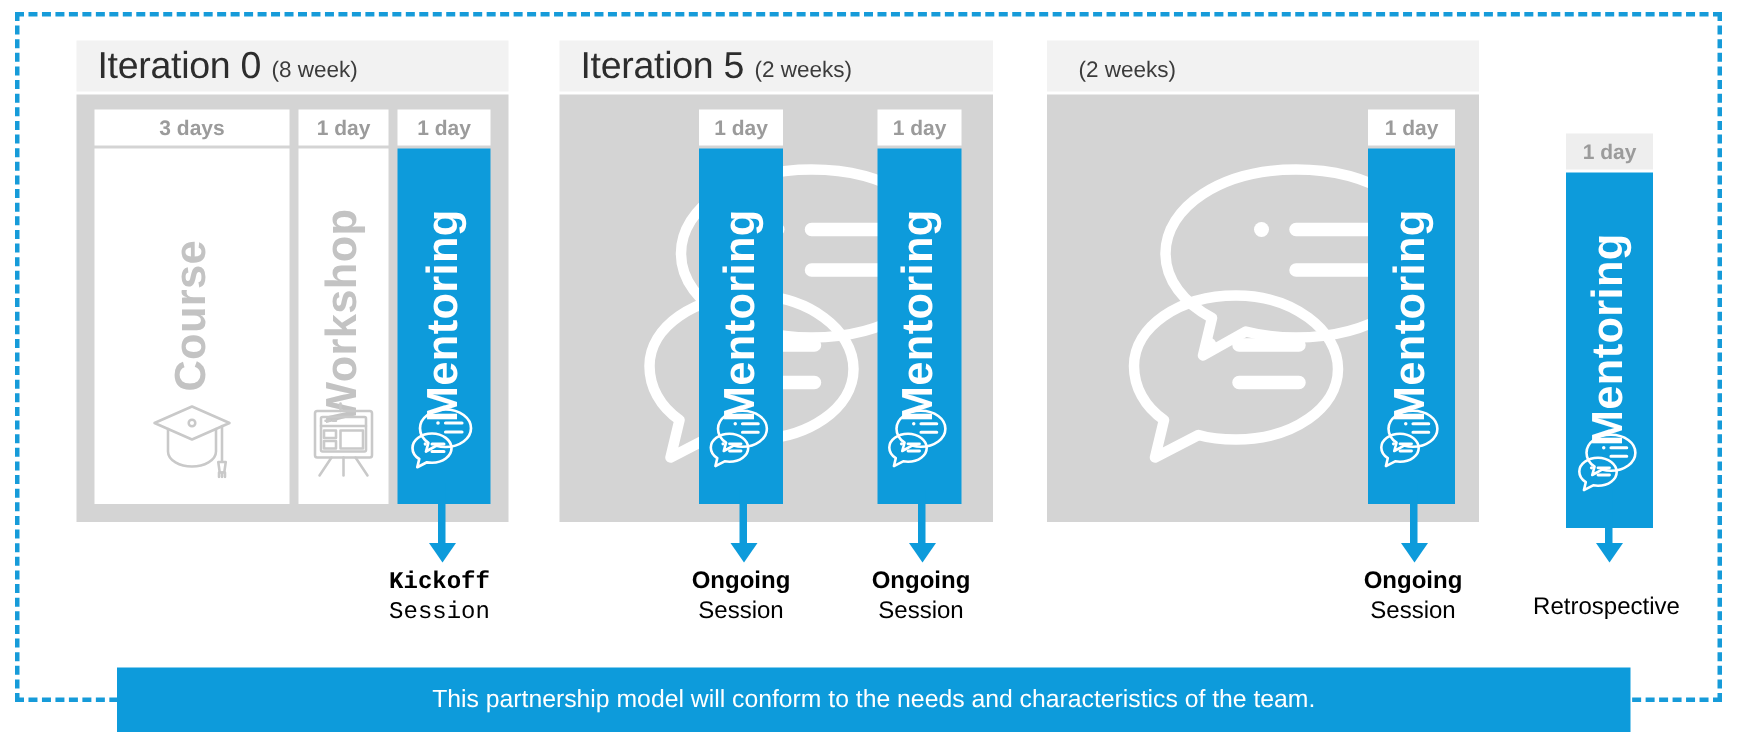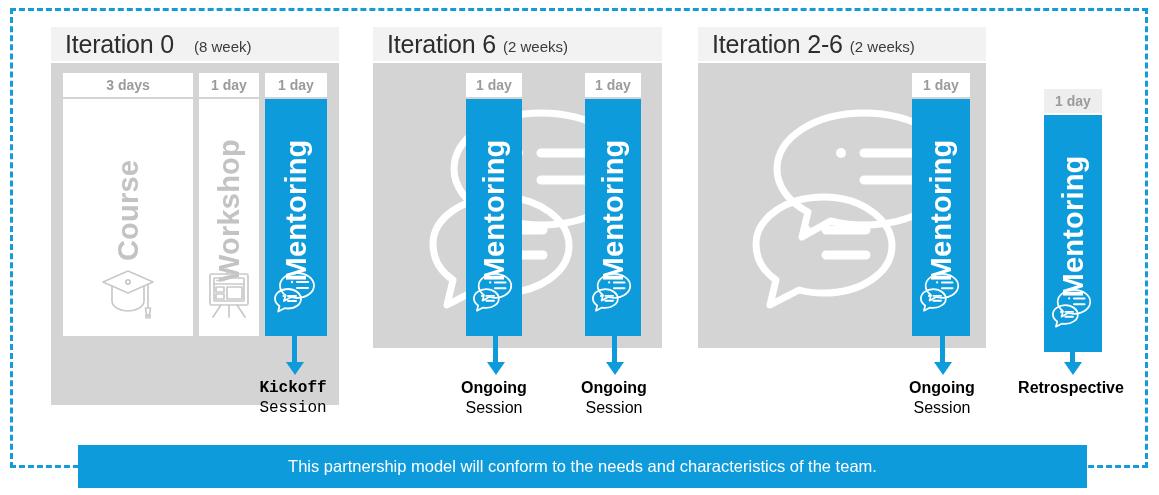--- a/index.html
+++ b/index.html
@@ -68,40 +68,40 @@
     border-left:9px solid transparent;border-right:9px solid transparent;
     border-top:13px solid #0d9BDB;
   }
   .callout{
     position:absolute;text-align:center;white-space:nowrap;
     font-size:16px;color:#000000;line-height:1.28;
   }
   .callout .l1{font-weight:bold;}
   .callout .l2{font-weight:normal;}
   .callout.alt .l1{font-weight:normal;}
-  .callout.alt .l2{font-weight:bold;}
+  .callout.alt .l2{font-weight:normal;margin-top:17px;}
 
   
   #banner{
     position:absolute;left:78px;top:445px;width:1009px;height:43px;
     background:#0d9BDB;color:#ffffff;display:flex;align-items:center;
     justify-content:center;font-size:16.5px;
   }
 </style>
 </head>
 <body>
 
 <div id="dashed-frame"></div>
 
 <div class="panel" style="left:51px;top:27px;width:288px;">
-  <div class="panel-header" style="width:288px;gap:13px;">
+  <div class="panel-header" style="width:288px;">
     <span class="panel-title">Iteration 0</span>
     <span class="panel-sub">(8 week)</span>
   </div>
-  <div class="panel-body" style="width:288px;height:342px;">
+  <div class="panel-body" style="width:288px;height:285px;">
 
     <div class="col" style="left:12px;width:130px;">
       <div class="col-cap" style="width:130px;">3 days</div>
       <div class="col-body white" style="width:130px;height:237px;">
         <div class="vtext grey" style="top:95px;">Course</div>
         <div class="col-icon" style="top:168px;">
           <svg width="58" height="52" viewBox="0 0 58 52" fill="none" stroke="#c9c9c9" stroke-width="1.7" stroke-linejoin="round" stroke-linecap="round">
             <path d="M4 15 L29 4 L54 15 L29 26 Z"></path>
             <path d="M13 19 V34 c0 6 8 10 16 10 s16 -4 16 -10 V19"></path>
             <circle cx="29" cy="15" r="2.2"></circle>
@@ -149,21 +149,21 @@
           </svg>
         </div>
       </div>
     </div>
 
   </div>
 </div>
 
 <div class="panel" style="left:373px;top:27px;width:289px;">
   <div class="panel-header" style="width:289px;">
-    <span class="panel-title">Iteration 6</span>
+    <span class="panel-title">Iteration 5</span>
     <span class="panel-sub">(2 weeks)</span>
   </div>
   <div class="panel-body" style="width:289px;height:285px;">
 
     <div class="bg-bubbles" style="left:50px;top:42px;">
       <svg width="215" height="205" viewBox="0 0 215 205" fill="none" stroke="#ffffff" stroke-width="7" stroke-linejoin="round" stroke-linecap="round">
         <path d="M118 8 C168 8 207 33 207 64 C207 95 168 120 118 120 C106 120 94.5 118.6 84.5 116 L56 132 L62 107 C43 97 31 81.5 31 64 C31 33 68 8 118 8 Z"></path>
         <path d="M118 48 h62 M118 75 h62" stroke-width="9"></path>
         <circle cx="95" cy="48" r="5" fill="#ffffff" stroke="none"></circle>
         <path d="M78 92 C40 92 10 113 10 139 C10 153 17 166 30 175 L24 200 L53 185 C60 187 69 188 78 188 C116 188 146 167 146 141 C146 115 116 92 78 92 Z"></path>
@@ -204,21 +204,20 @@
           </svg>
         </div>
       </div>
     </div>
 
   </div>
 </div>
 
 <div class="panel" style="left:698px;top:27px;width:288px;">
   <div class="panel-header" style="width:288px;">
-    <span class="panel-title">Iteration 2-6</span>
     <span class="panel-sub">(2 weeks)</span>
   </div>
   <div class="panel-body" style="width:288px;height:285px;">
 
     <div class="bg-bubbles" style="left:48px;top:42px;">
       <svg width="215" height="205" viewBox="0 0 215 205" fill="none" stroke="#ffffff" stroke-width="7" stroke-linejoin="round" stroke-linecap="round">
         <path d="M118 8 C168 8 207 33 207 64 C207 95 168 120 118 120 C106 120 94.5 118.6 84.5 116 L56 132 L62 107 C43 97 31 81.5 31 64 C31 33 68 8 118 8 Z"></path>
         <path d="M118 48 h62 M118 75 h62" stroke-width="9"></path>
         <circle cx="95" cy="48" r="5" fill="#ffffff" stroke="none"></circle>
         <path d="M78 92 C40 92 10 113 10 139 C10 153 17 166 30 175 L24 200 L53 185 C60 187 69 188 78 188 C116 188 146 167 146 141 C146 115 116 92 78 92 Z"></path>

